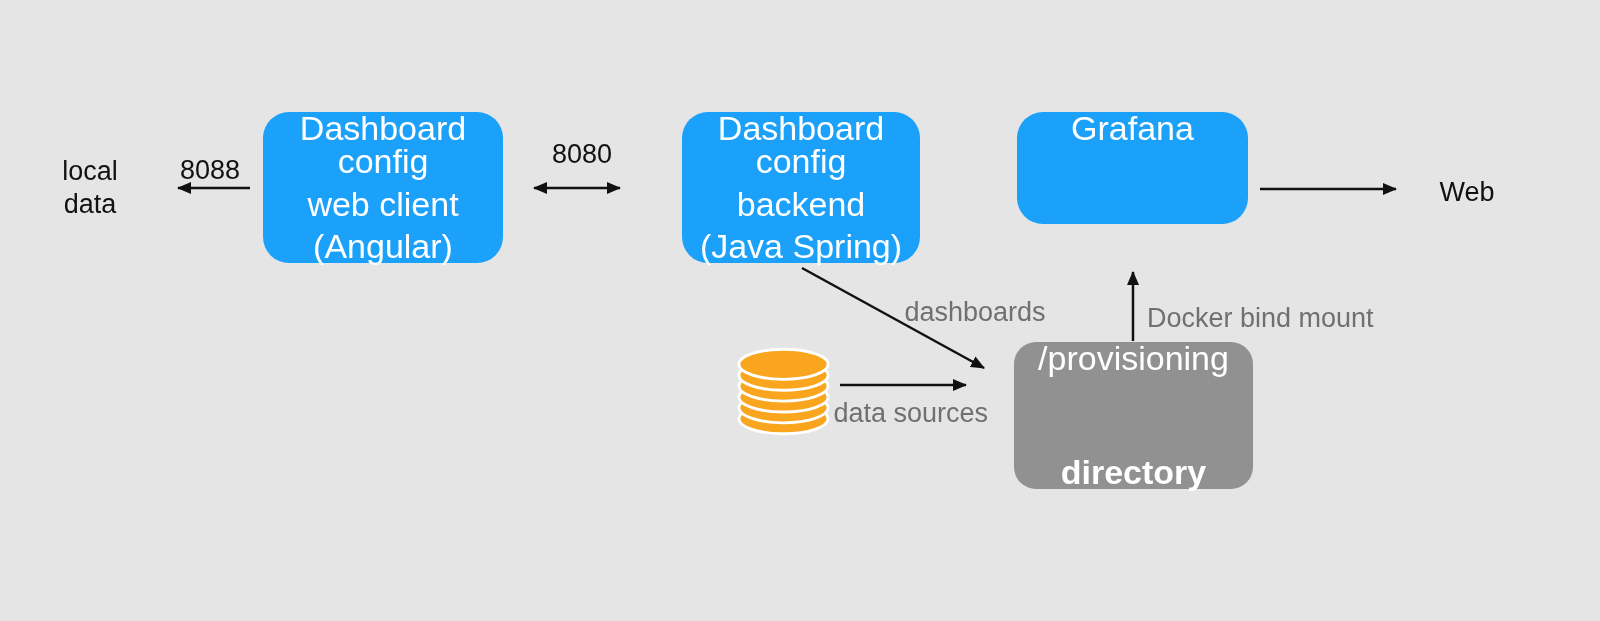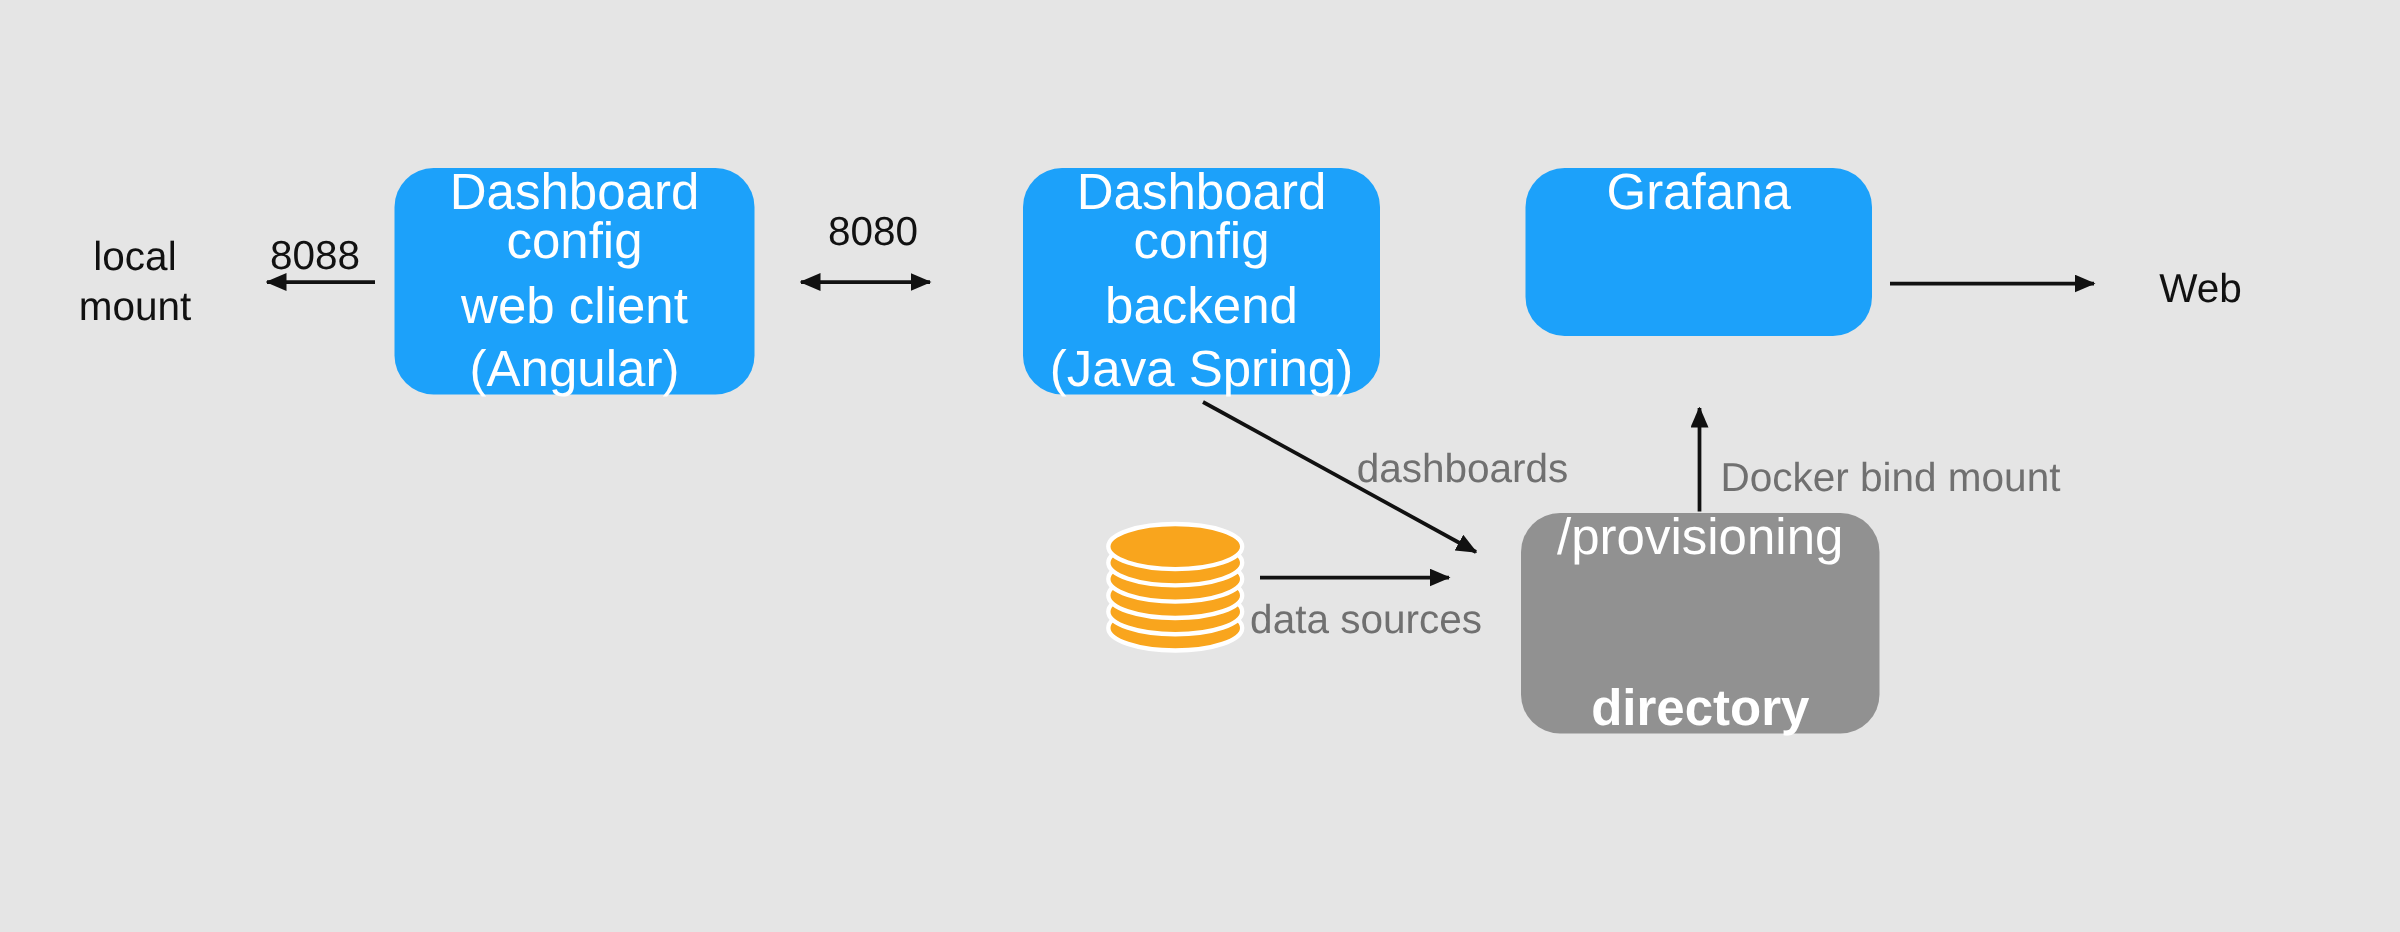--- a/index.html
+++ b/index.html
@@ -59,21 +59,21 @@
     <line x1="250" y1="188" x2="178" y2="188" marker-end="url(#ah)"></line>
     <line x1="534" y1="188" x2="620" y2="188" marker-start="url(#ah)" marker-end="url(#ah)"></line>
     <line x1="1260" y1="189" x2="1396" y2="189" marker-end="url(#ah)"></line>
     <line x1="802" y1="268" x2="984" y2="368" marker-end="url(#ah)"></line>
     <line x1="840" y1="385" x2="966" y2="385" marker-end="url(#ah)"></line>
     <line x1="1133" y1="341" x2="1133" y2="272" marker-end="url(#ah)"></line>
   </svg>
 
   <div class="lbl center" style="left:30px; top:155px; width:120px;">
     <div>local</div>
-    <div>mount</div>
+    <div>data</div>
   </div>
 
   <div class="lbl center" style="left:160px; top:138px; width:100px;margin-top:16px;">8088</div>
   <div class="lbl center" style="left:532px; top:138px; width:100px;">8080</div>
 
   <div class="node blue" style="left:263px; top:112px; width:240px; height:151px;">
     <div>Dashboard config</div>
     <div>web client</div>
     <div>(Angular)</div>
   </div>
@@ -87,21 +87,21 @@
   <div class="node blue" style="left:1017px; top:112px; width:231px; height:112px;">
     <div>Grafana</div>
   </div>
 
   <div class="lbl center" style="left:1417px; top:176px; width:100px;">Web</div>
 
   <div class="lbl gray center" style="left:875px; top:296px; width:200px;">dashboards</div>
   <div class="lbl gray" style="left:1147px; top:302px;">Docker bind mount</div>
   <div class="lbl gray center" style="left:788px; top:397px; width:200px;text-align:right;">data sources</div>
 
-  <div class="node gray" style="left:1014px; top:342px; width:239px; height:147px;">
+  <div class="node gray" style="left:1014px; top:342px; width:239px; height:147px;border-radius:22px;">
     <div>/provisioning</div>
     <div class="bold">directory</div>
   </div>
 
   <svg class="dbicon" style="left:735px; top:346px;" width="97" height="91" viewBox="0 0 100 92">
     <ellipse cx="50" cy="74" rx="46" ry="15.5" stroke="#ffffff" stroke-width="3" fill="#F9A51D"></ellipse>
     <ellipse cx="50" cy="62.8" rx="46" ry="15.5" stroke="#ffffff" stroke-width="3" fill="#F9A51D"></ellipse>
     <ellipse cx="50" cy="51.6" rx="46" ry="15.5" stroke="#ffffff" stroke-width="3" fill="#F9A51D"></ellipse>
     <ellipse cx="50" cy="40.4" rx="46" ry="15.5" stroke="#ffffff" stroke-width="3" fill="#F9A51D"></ellipse>
     <ellipse cx="50" cy="29.2" rx="46" ry="15.5" stroke="#ffffff" stroke-width="3" fill="#F9A51D"></ellipse>

